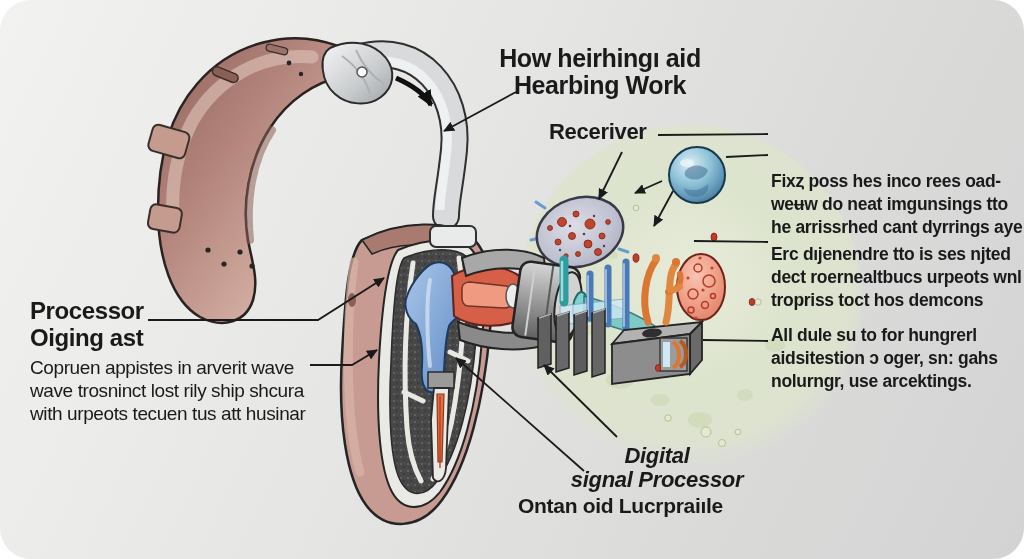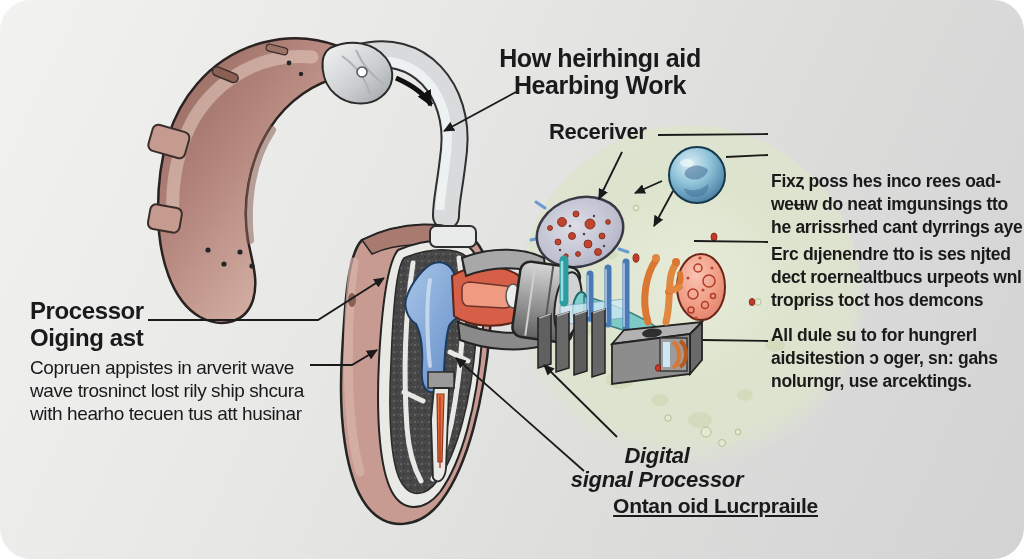--- a/index.html
+++ b/index.html
@@ -25,21 +25,21 @@
   .note-1{top:126px;margin-top:44px;}
   .note-2{top:243px;}
   .note-3{top:324px;}
   .mic-heading{top:297px;left:30px;font-size:24px;font-weight:700;line-height:27px;letter-spacing:-0.4px;white-space:normal;}
   .left-note{top:356px;left:30px;width:300px;font-size:19px;font-weight:400;line-height:23px;letter-spacing:-0.4px;white-space:normal;}
   .left-note .ln{display:block;}
   .dsp-title{
     top:444px;left:537px;width:240px;text-align:center;
     font-size:22px;font-weight:700;font-style:italic;line-height:24px;letter-spacing:-0.3px;white-space:normal;
   }
-  .dsp-caption{top:494px;left:518px;width:300px;text-align:right;font-size:21px;font-weight:700;letter-spacing:-0.3px;text-decoration:underline;}
+  .dsp-caption{top:494px;left:518px;width:300px;text-align:left;font-size:21px;font-weight:700;letter-spacing:-0.3px;}
 </style>
 </head>
 <body>
 
 <div class="stage">
 
   <svg viewBox="0 0 1024 559" aria-hidden="true">
     <defs>
       <marker id="ah" markerUnits="userSpaceOnUse" markerWidth="12" markerHeight="10" refX="10" refY="5" orient="auto">
         <path d="M0,0 L11,5 L0,10 Z" fill="#1a1a1a"></path>
@@ -352,21 +352,21 @@
   </div>
 
   <div class="txt mic-heading">
     <span style="display:block">Processor</span>
     <span style="display:block">Oiging ast</span>
   </div>
 
   <div class="txt left-note">
     <span class="ln">Copruen appistes in arverit wave</span>
     <span class="ln">wave trosninct lost rily ship shcura</span>
-    <span class="ln">with hearho tecuen tus att husinar</span>
+    <span class="ln">with urpeots tecuen tus att husinar</span>
   </div>
 
   <div class="txt dsp-title">
     <span style="display:block">Digital</span>
     <span style="display:block">signal Processor</span>
   </div>
 
   <div class="txt dsp-caption">Ontan oid Lucrpraiıle</div>
 
 </div>

